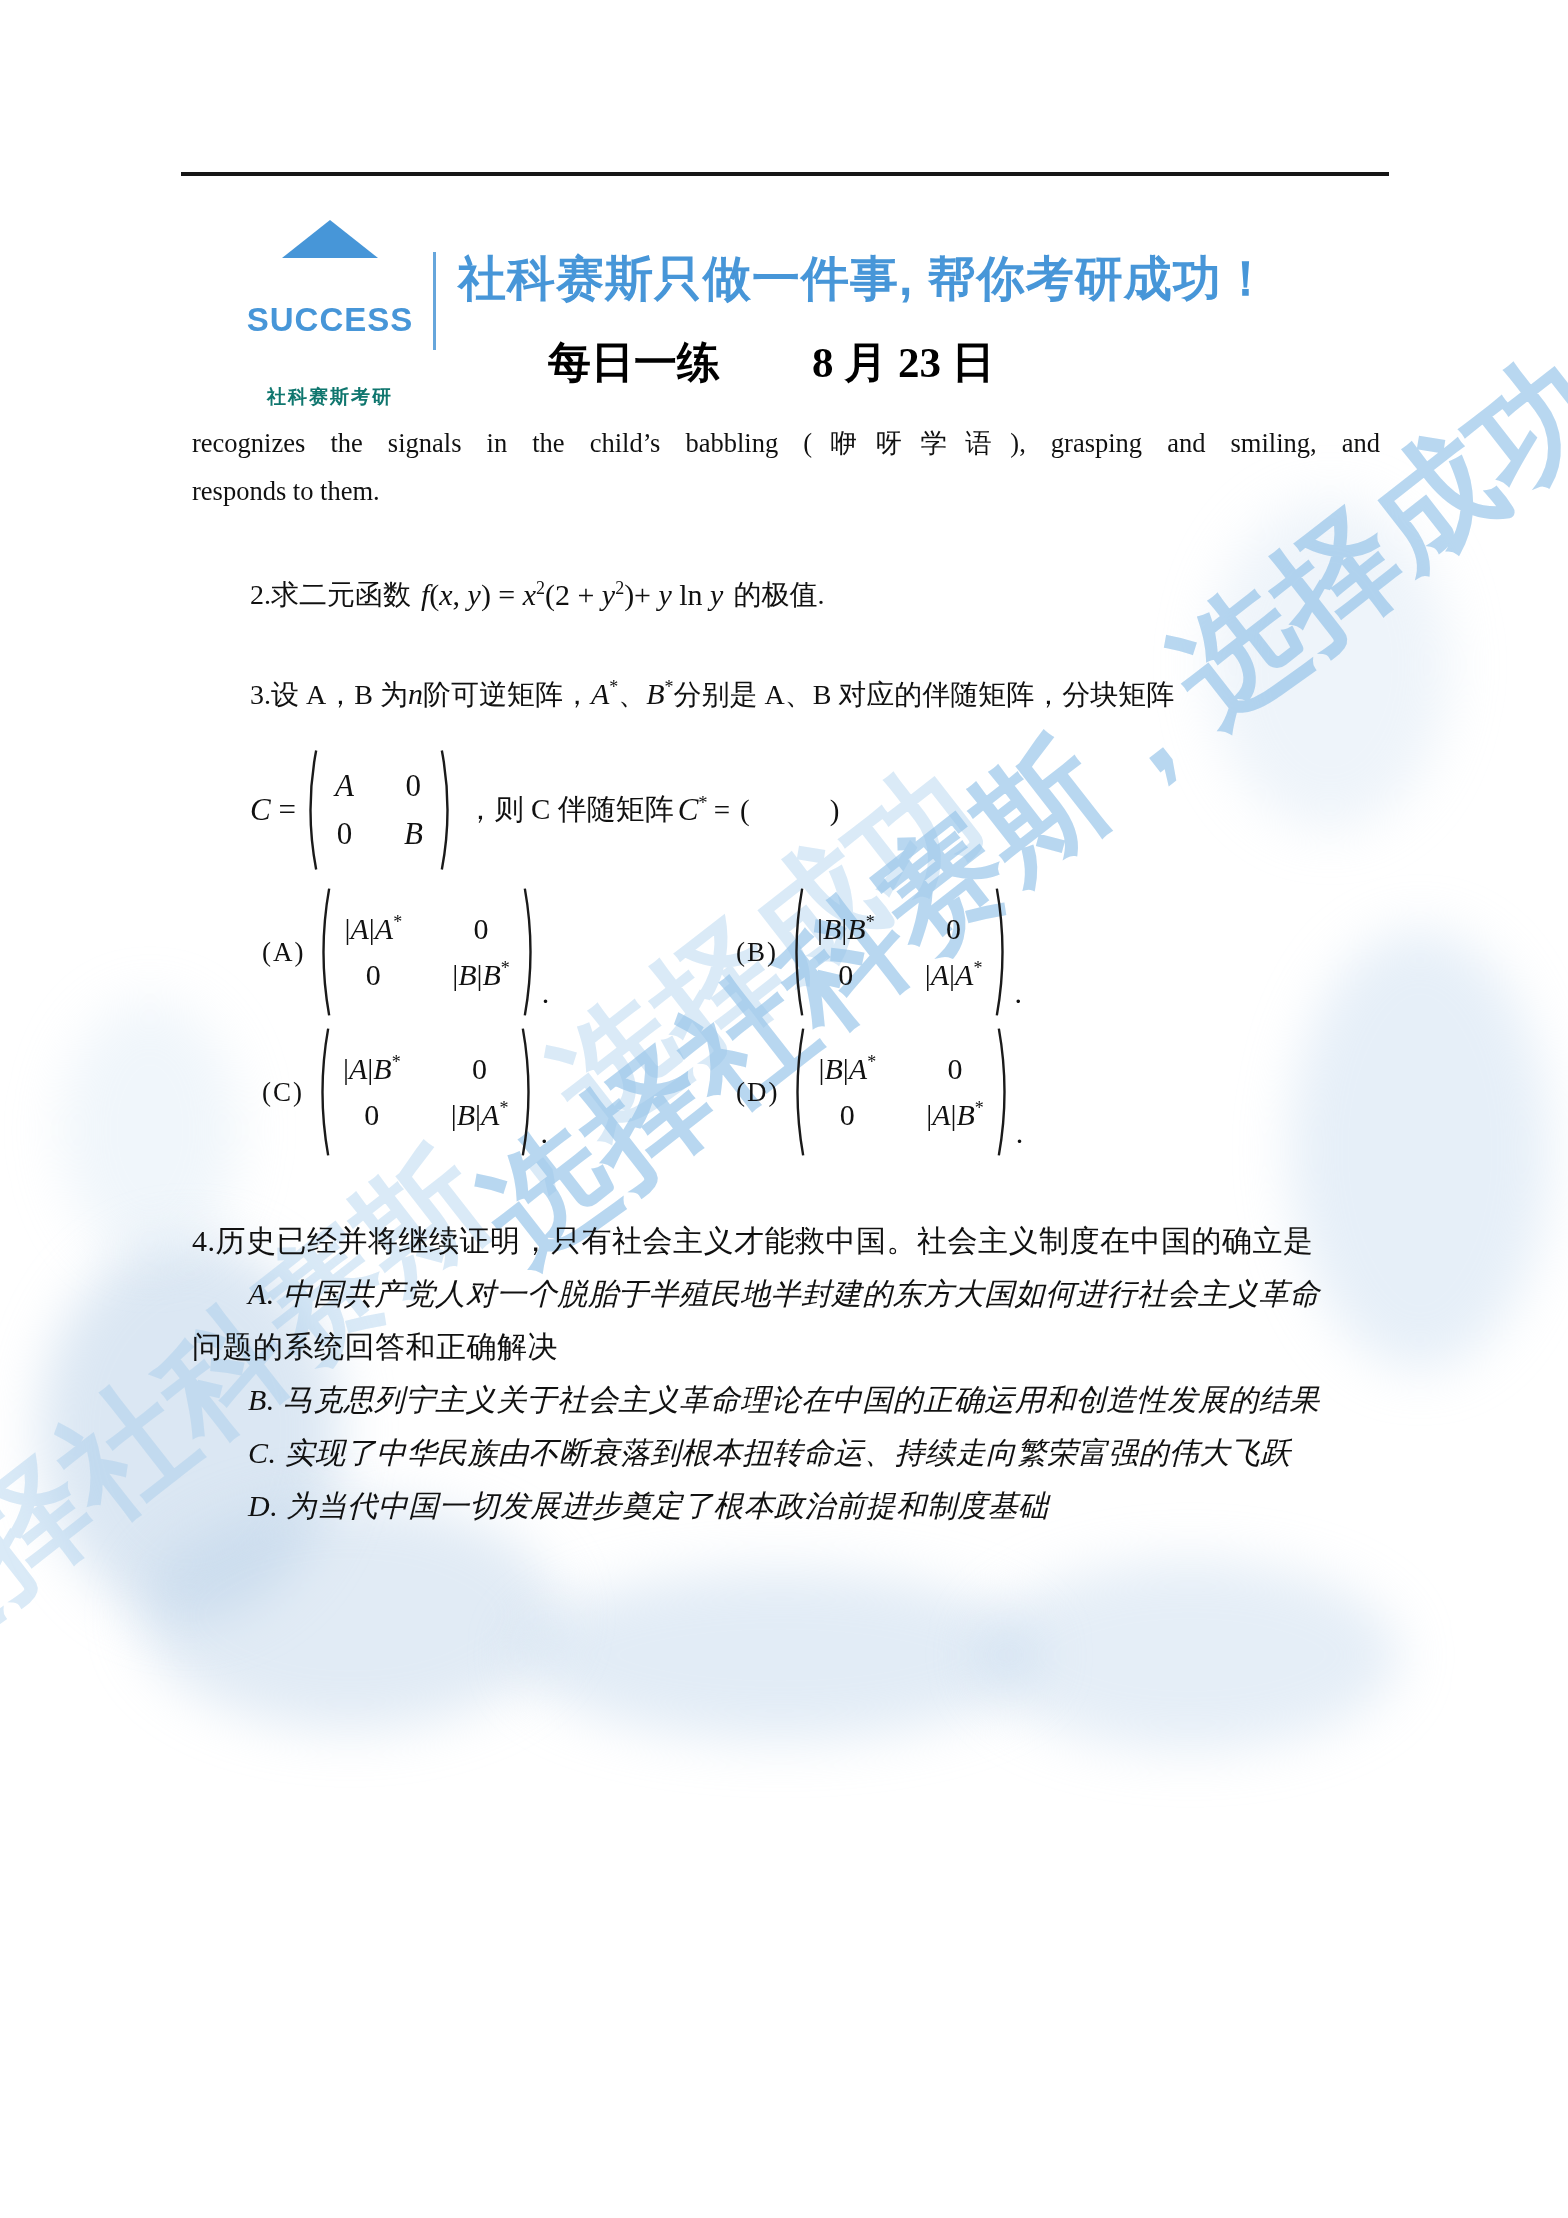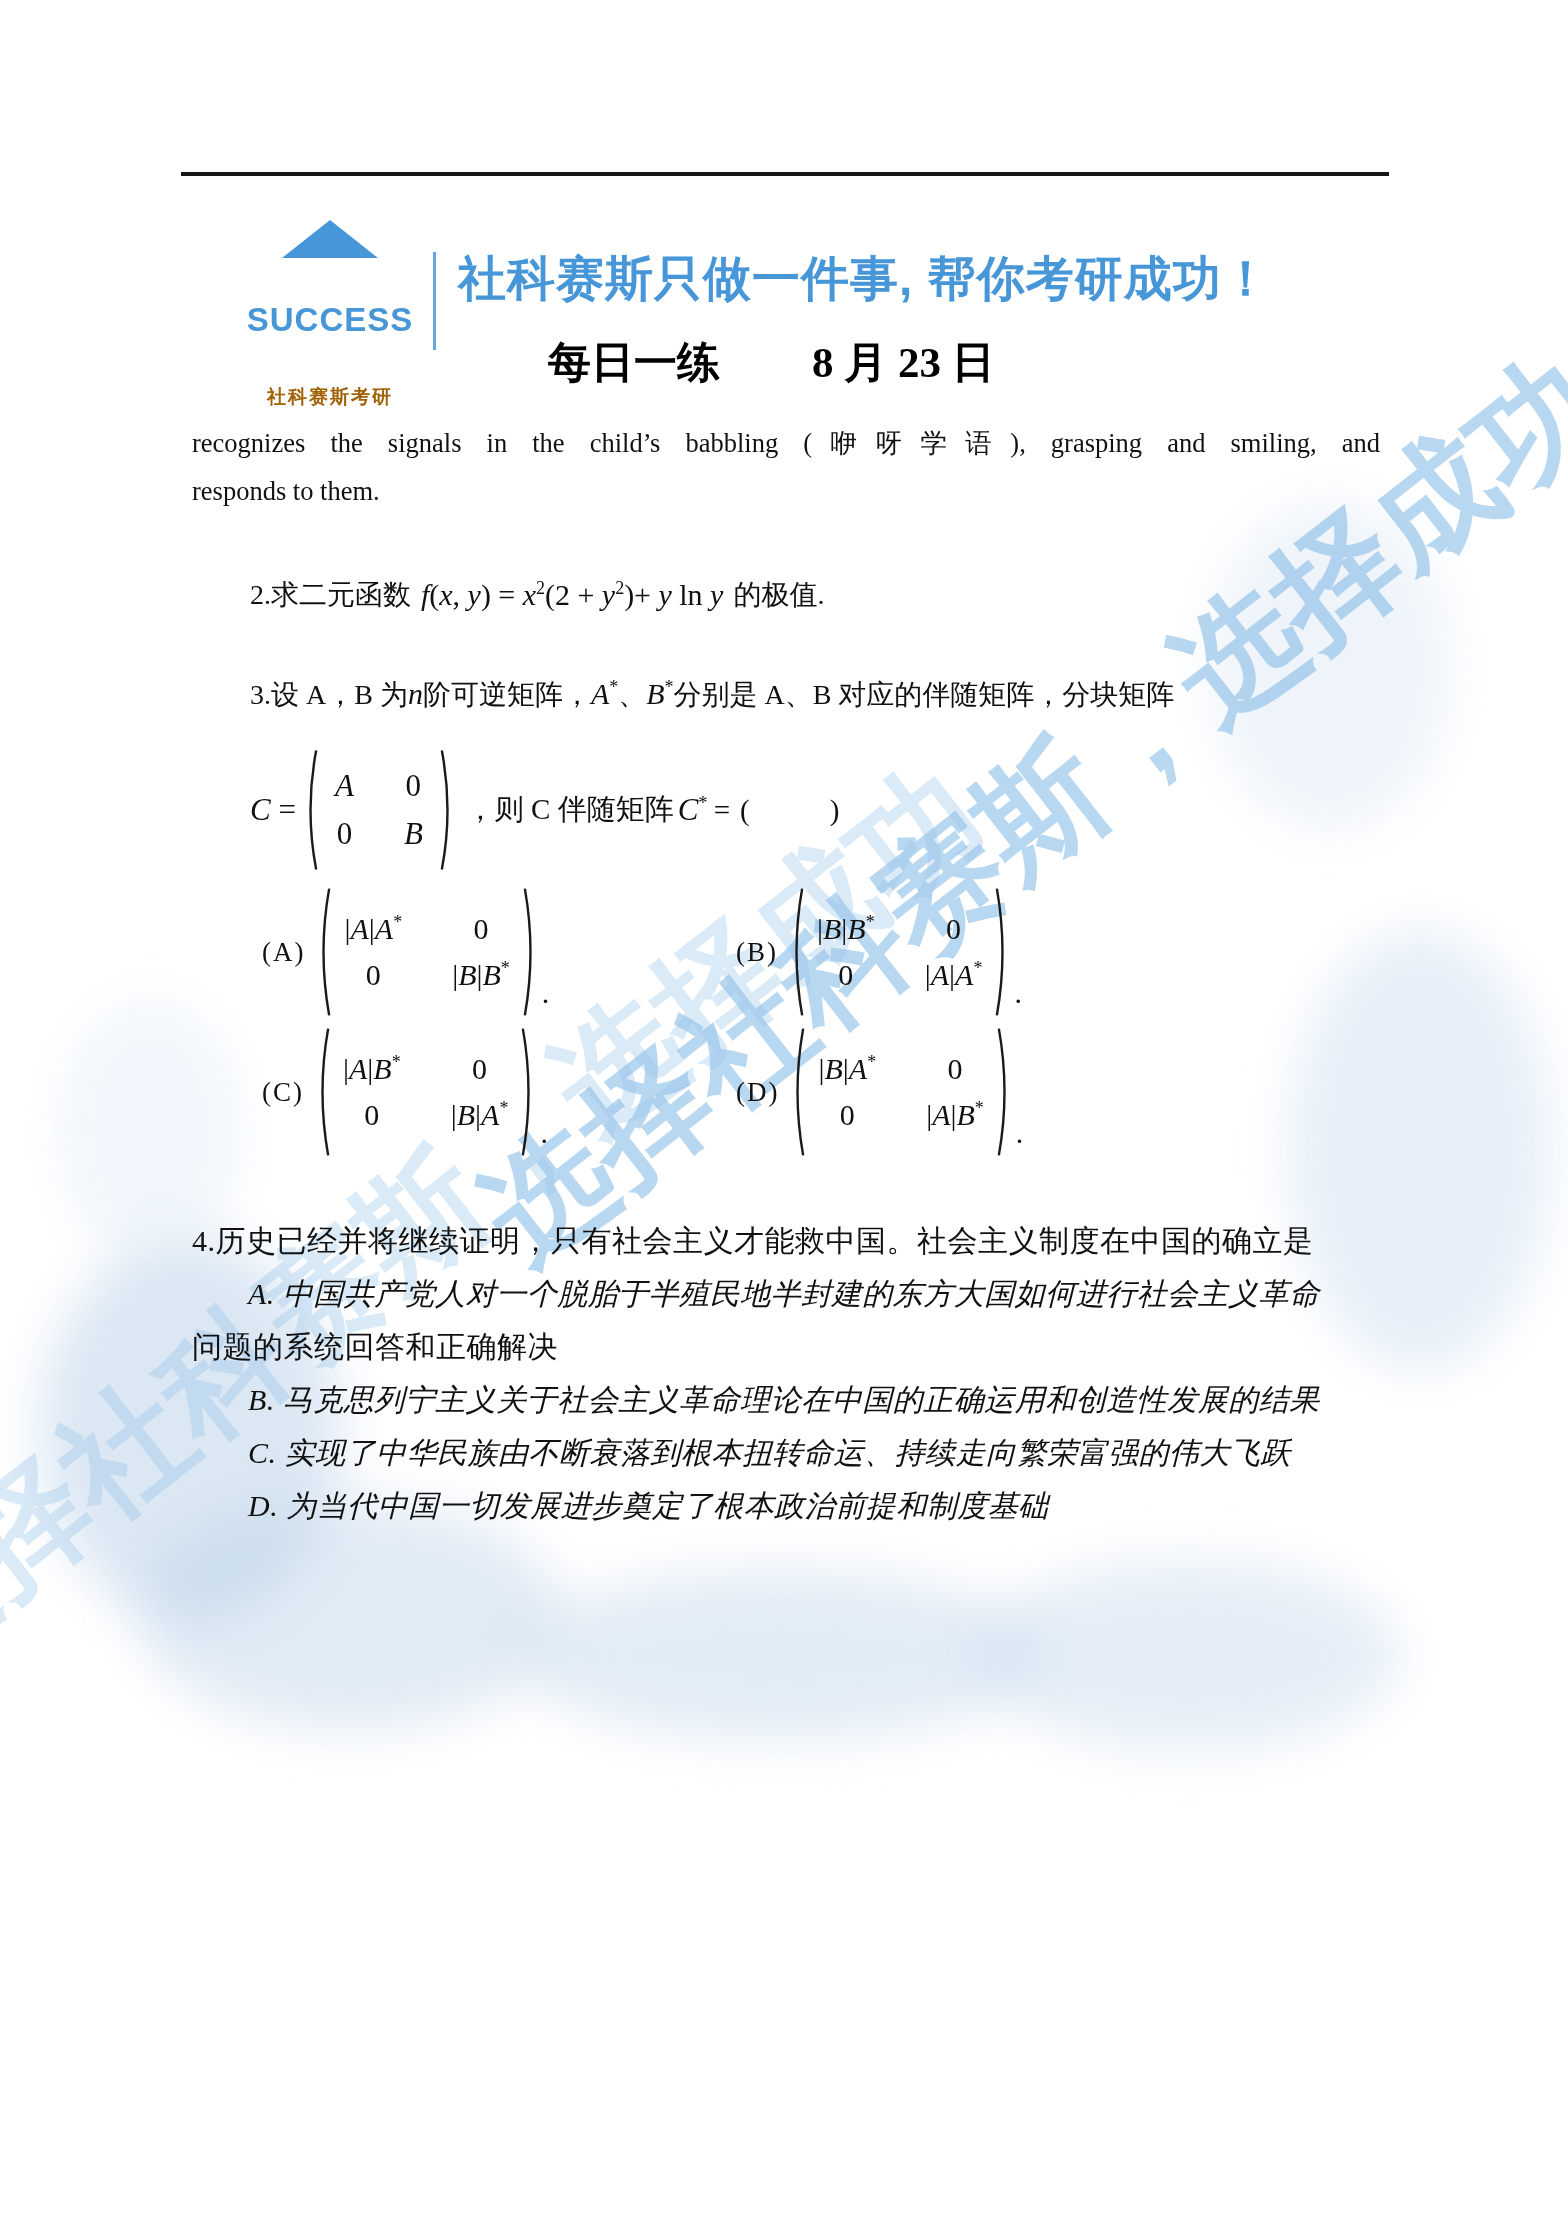--- a/index.html
+++ b/index.html
@@ -9,21 +9,21 @@
   
   .top-rule{position:absolute;left:181px;top:172px;width:1208px;height:4px;background:#161616;z-index:3;}
 
   
   .logo{position:absolute;left:250px;top:220px;width:160px;display:flex;flex-direction:column;align-items:center;z-index:3;gap:43px;}
   .logo-roof{width:0;height:0;border-left:48px solid transparent;border-right:48px solid transparent;
              border-bottom:38px solid #4796d8;}
   .logo-name{font-family:"Liberation Sans","DejaVu Sans",sans-serif;font-weight:700;font-size:33px;
              color:#4796d8;letter-spacing:1px;line-height:1.1;margin-top:1px;}
   .logo-sub{font-family:"Liberation Sans","DejaVu Sans",sans-serif;font-weight:700;font-size:19px;
-            color:#a16207;letter-spacing:2px;margin-top:3px;white-space:nowrap;}
+            color:#0f766e;letter-spacing:2px;margin-top:3px;white-space:nowrap;}
   .header-divider{position:absolute;left:433px;top:252px;width:3px;height:98px;background:#66a6dc;z-index:3;}
   .header-slogan{position:absolute;left:458px;top:247px;font-family:"Liberation Sans","DejaVu Sans",sans-serif;
                  font-weight:800;font-size:48px;color:#4796d8;letter-spacing:1px;white-space:nowrap;z-index:3;}
 
   
   .title-row{position:absolute;left:548px;top:334px;display:flex;gap:92px;font-weight:700;
              font-size:43px;color:#000;z-index:3;white-space:nowrap;}
 
   
   .q1{position:absolute;left:192px;top:420px;width:1188px;font-size:26.5px;line-height:47.5px;z-index:3;}

